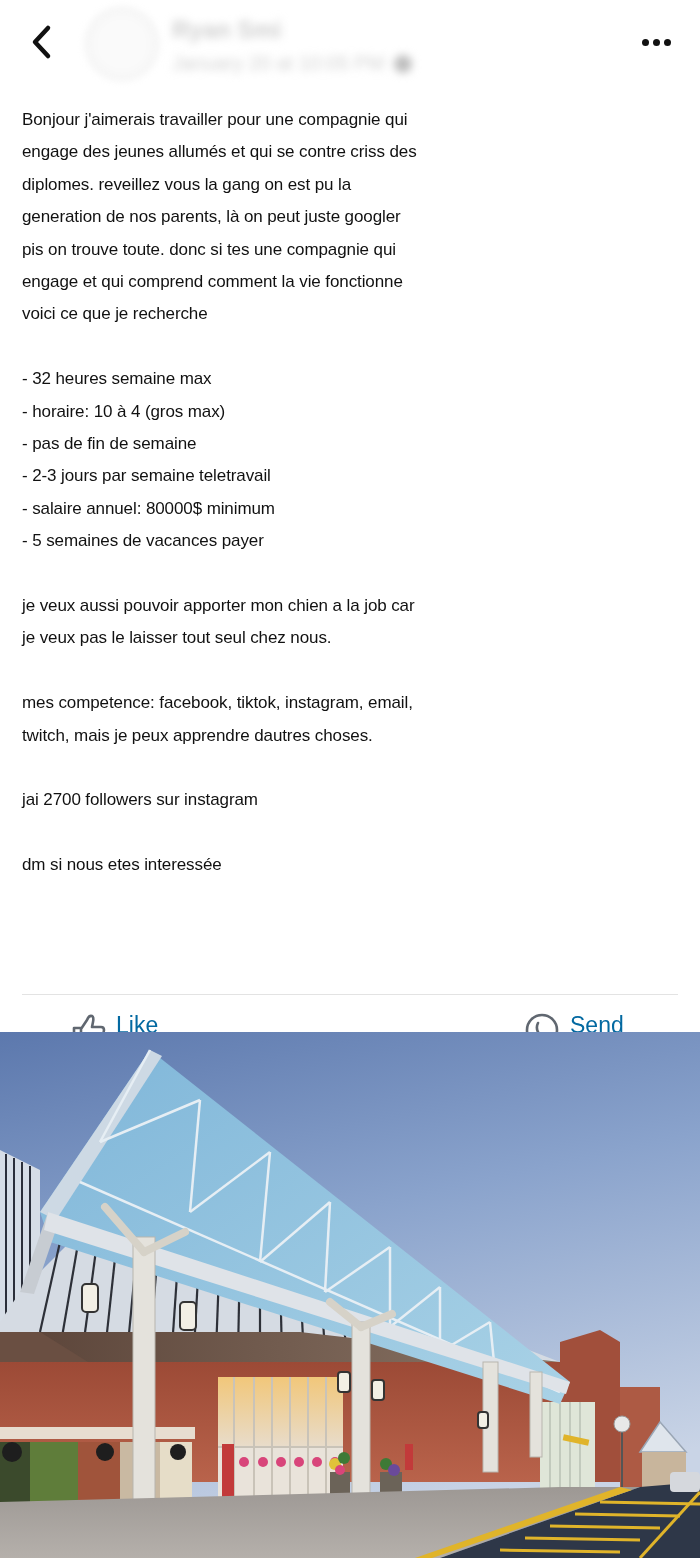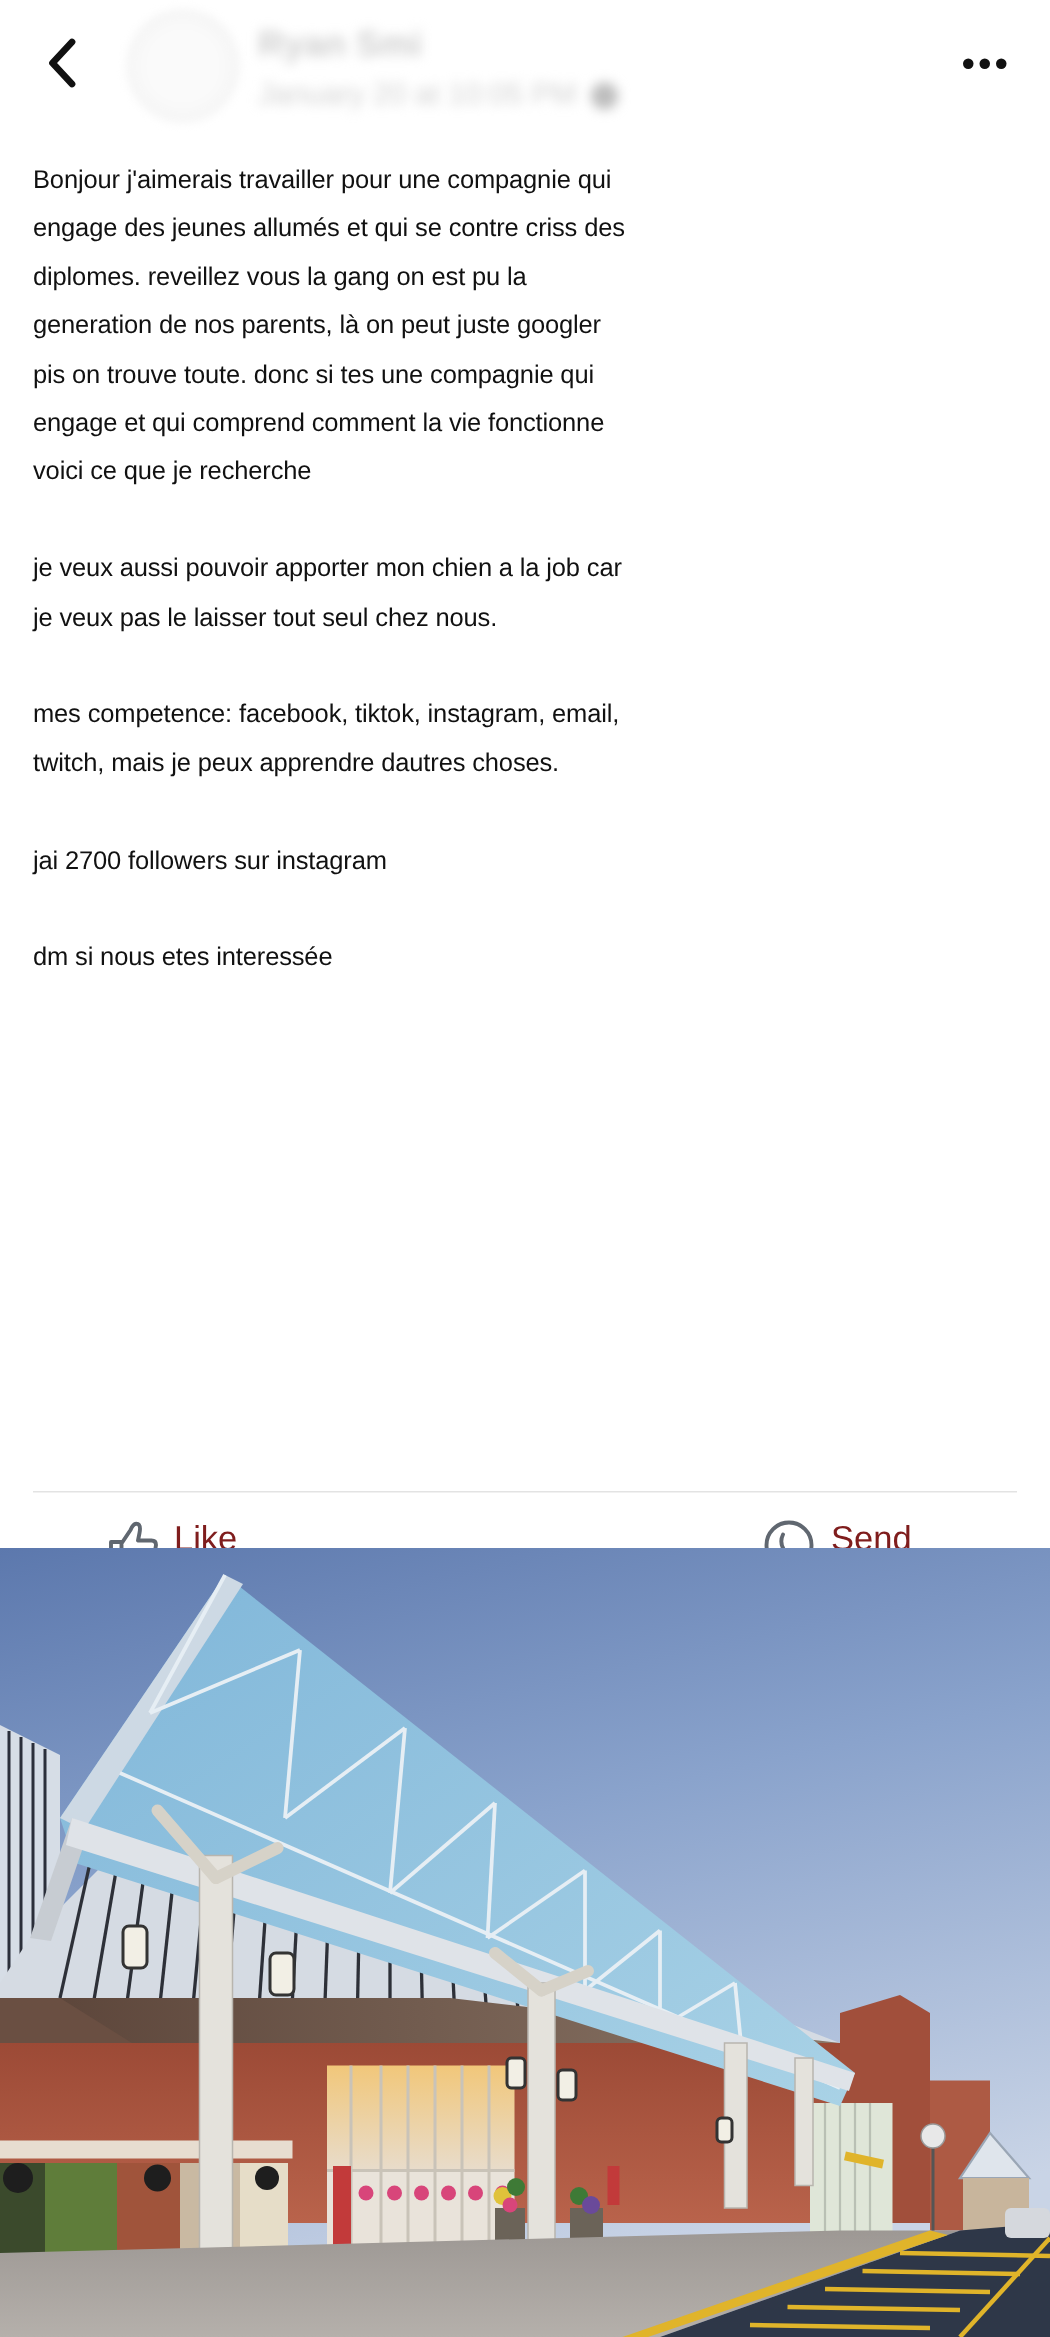--- a/index.html
+++ b/index.html
@@ -91,26 +91,26 @@
       position: absolute;
       left: 0; top: 1000px;
       width: 700px; height: 32px;
       overflow: hidden;
     }
     .action {
       position: absolute;
       top: 12px;
       display: flex; align-items: flex-start; gap: 10px;
       font-size: 23px;
-      color: #7f1d1d;
+      color: #0369a1;
       cursor: pointer;
     }
     .action.like { left: 70px; }
     .action.comment { left: 270px; }
-    .action.send { left: 508px; }
+    .action.send { left: 524px; }
     .action svg { display: block; }
     .photo {
       position: absolute;
       left: 0; top: 1032px;
       width: 700px; height: 526px;
       overflow: hidden;
     }
   </style>
 </head>
 <body>
@@ -135,20 +135,26 @@
 </div>
 
 <div class="post-body">
   <p>Bonjour j'aimerais travailler pour une compagnie qui
 engage des jeunes allumés et qui se contre criss des
 diplomes. reveillez vous la gang on est pu la
 generation de nos parents, là on peut juste googler
 pis on trouve toute. donc si tes une compagnie qui
 engage et qui comprend comment la vie fonctionne
 voici ce que je recherche</p>
+  <p>- 32 heures semaine max
+- horaire: 10 à 4 (gros max)
+- pas de fin de semaine
+- 2-3 jours par semaine teletravail
+- salaire annuel: 80000$ minimum
+- 5 semaines de vacances payer</p>
   <p>je veux aussi pouvoir apporter mon chien a la job car
 je veux pas le laisser tout seul chez nous.</p>
   <p>mes competence: facebook, tiktok, instagram, email,
 twitch, mais je peux apprendre dautres choses.</p>
   <p>jai 2700 followers sur instagram</p>
   <p class="para-last">dm si nous etes interessée</p>
 </div>
 
 <div class="divider"></div>
 

